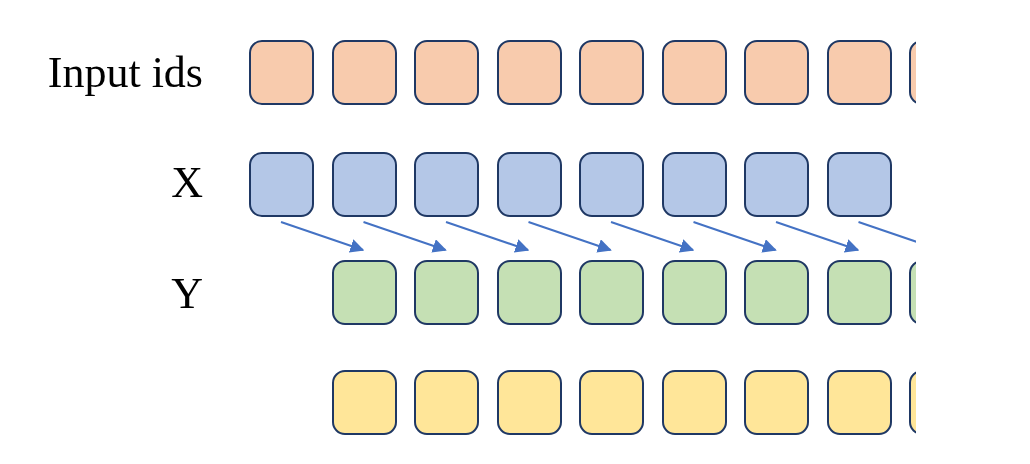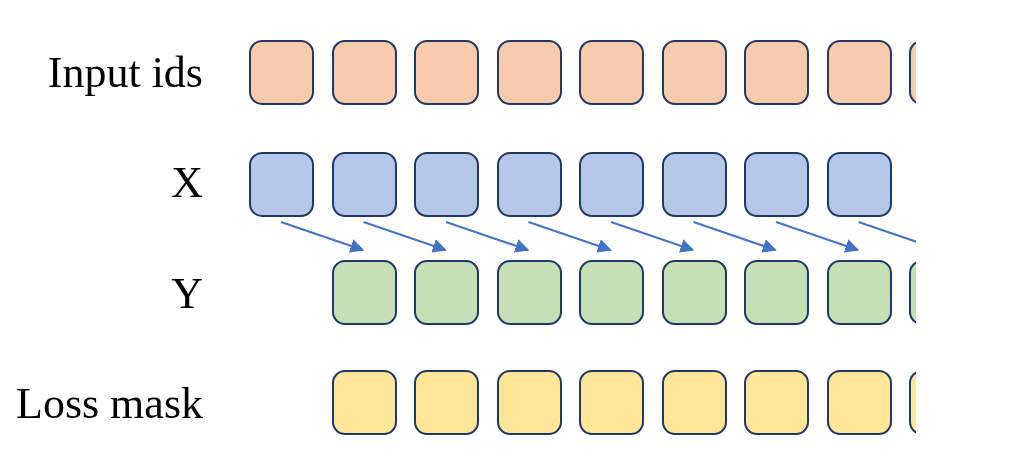--- a/index.html
+++ b/index.html
@@ -48,21 +48,20 @@
 <body>
 
 <div class="canvas">
 
   <div class="row-label label-input-ids">Input ids</div>
 
   <div class="row-label label-x">X</div>
 
   <div class="row-label label-y">Y</div>
 
-  <div class="row-label label-loss-mask">Loss mask</div>
 
   <div id="squares-layer">
       <div class="sq" style="left: 249px; top: 40px; background: rgb(248, 203, 173); border-color: rgb(31, 56, 100);"></div>
       <div class="sq" style="left: 331.5px; top: 40px; background: rgb(248, 203, 173); border-color: rgb(31, 56, 100);"></div>
       <div class="sq" style="left: 414px; top: 40px; background: rgb(248, 203, 173); border-color: rgb(31, 56, 100);"></div>
       <div class="sq" style="left: 496.5px; top: 40px; background: rgb(248, 203, 173); border-color: rgb(31, 56, 100);"></div>
       <div class="sq" style="left: 579px; top: 40px; background: rgb(248, 203, 173); border-color: rgb(31, 56, 100);"></div>
       <div class="sq" style="left: 661.5px; top: 40px; background: rgb(248, 203, 173); border-color: rgb(31, 56, 100);"></div>
       <div class="sq" style="left: 744px; top: 40px; background: rgb(248, 203, 173); border-color: rgb(31, 56, 100);"></div>
       <div class="sq" style="left: 826.5px; top: 40px; background: rgb(248, 203, 173); border-color: rgb(31, 56, 100);"></div>

